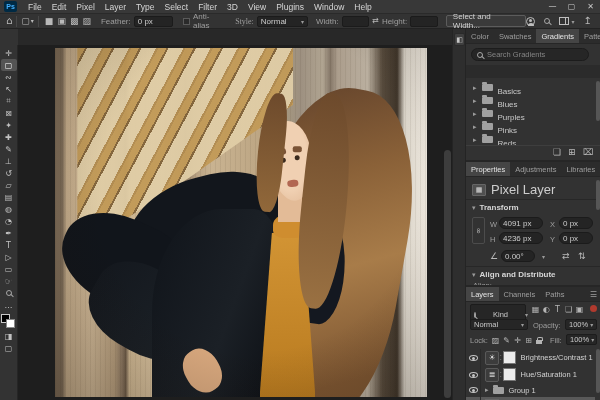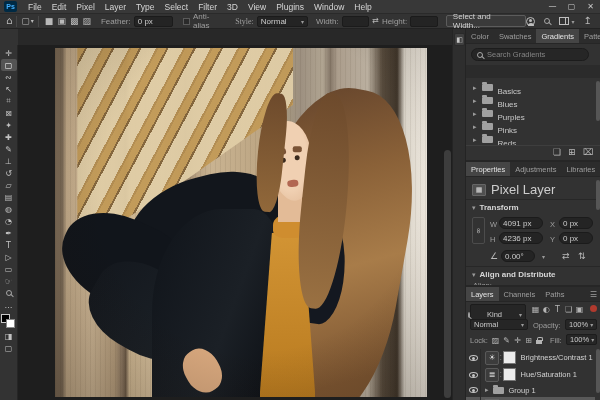--- a/index.html
+++ b/index.html
@@ -109,21 +109,21 @@
   .pscroll { position:absolute; right:1px; width:4px; background:#565656; border-radius:2px; }
 
   .sechdr { display:flex; align-items:center; gap:4px; padding-left:6px; font-size:8px; color:#d6d6d6; font-weight:bold; }
   .divline { position:absolute; left:0; width:135px; height:1px; background:#272727; }
   .pxicon { width:14px; height:12px; background:#505050; border:1px solid #666; border-radius:1px; display:flex; align-items:center; justify-content:center; font-size:7px; color:#ddd; font-family:"DejaVu Sans",sans-serif; }
   .chainbox { position:absolute; left:6px; top:55px; width:13px; height:27px; border:1px solid #4c4c4c; border-radius:2px; display:flex; align-items:center; justify-content:center; }
   .chain { font-family:"DejaVu Sans",sans-serif; color:#b5b5b5; font-size:8px; transform:rotate(90deg); display:inline-block; }
   .tfl { position:absolute; font-size:7.5px; color:#9e9e9e; }
   .tfv { position:absolute; height:12px;border-radius:6px; }
 
-  .kindbox { position:absolute; left:4px; top:2px; width:56px; height:21px; background:#262626; border:1px solid #1c1c1c; border-radius:2px; display:flex; align-items:center; gap:17px; padding:0 3px;justify-content:flex-end; }
+  .kindbox { position:absolute; left:4px; top:2px; width:56px; height:21px; background:#262626; border:1px solid #1c1c1c; border-radius:2px; display:flex; align-items:center; gap:17px; padding:0 3px; }
   .fico { width:11px; text-align:center; font-family:"DejaVu Sans",sans-serif; font-size:8px; color:#b5b5b5; }
   .togg { width:7px; height:7px; border-radius:50%; background:#b03a2e; margin-left:2px; }
   .dd { background:#262626; border:1px solid #1c1c1c; border-radius:2px; height:11px; display:inline-flex; align-items:center; justify-content:space-between; padding:0 3px; font-size:7.5px; color:#c9c9c9; }
   .dda { font-size:6px; color:#9a9a9a; font-family:"DejaVu Sans",sans-serif; margin-left:2px; }
   .padlock { display:inline-block; width:6px; height:4px; background:#b5b5b5; position:relative; margin-top:3px; }
   .padlock::before { content:""; position:absolute; top:-3px; left:1px; width:4px; height:3px; border:1px solid #b5b5b5; border-bottom:none; border-radius:2px 2px 0 0; }
 
   .lrow { position:absolute; left:0; width:129px; display:flex; align-items:center; background:#323232; }
   .lrow.sel { background:#595959; }
   .eyebox { width:15px; align-self:stretch; border-right:1px solid #2a2a2a; display:flex; align-items:center; justify-content:center; }

